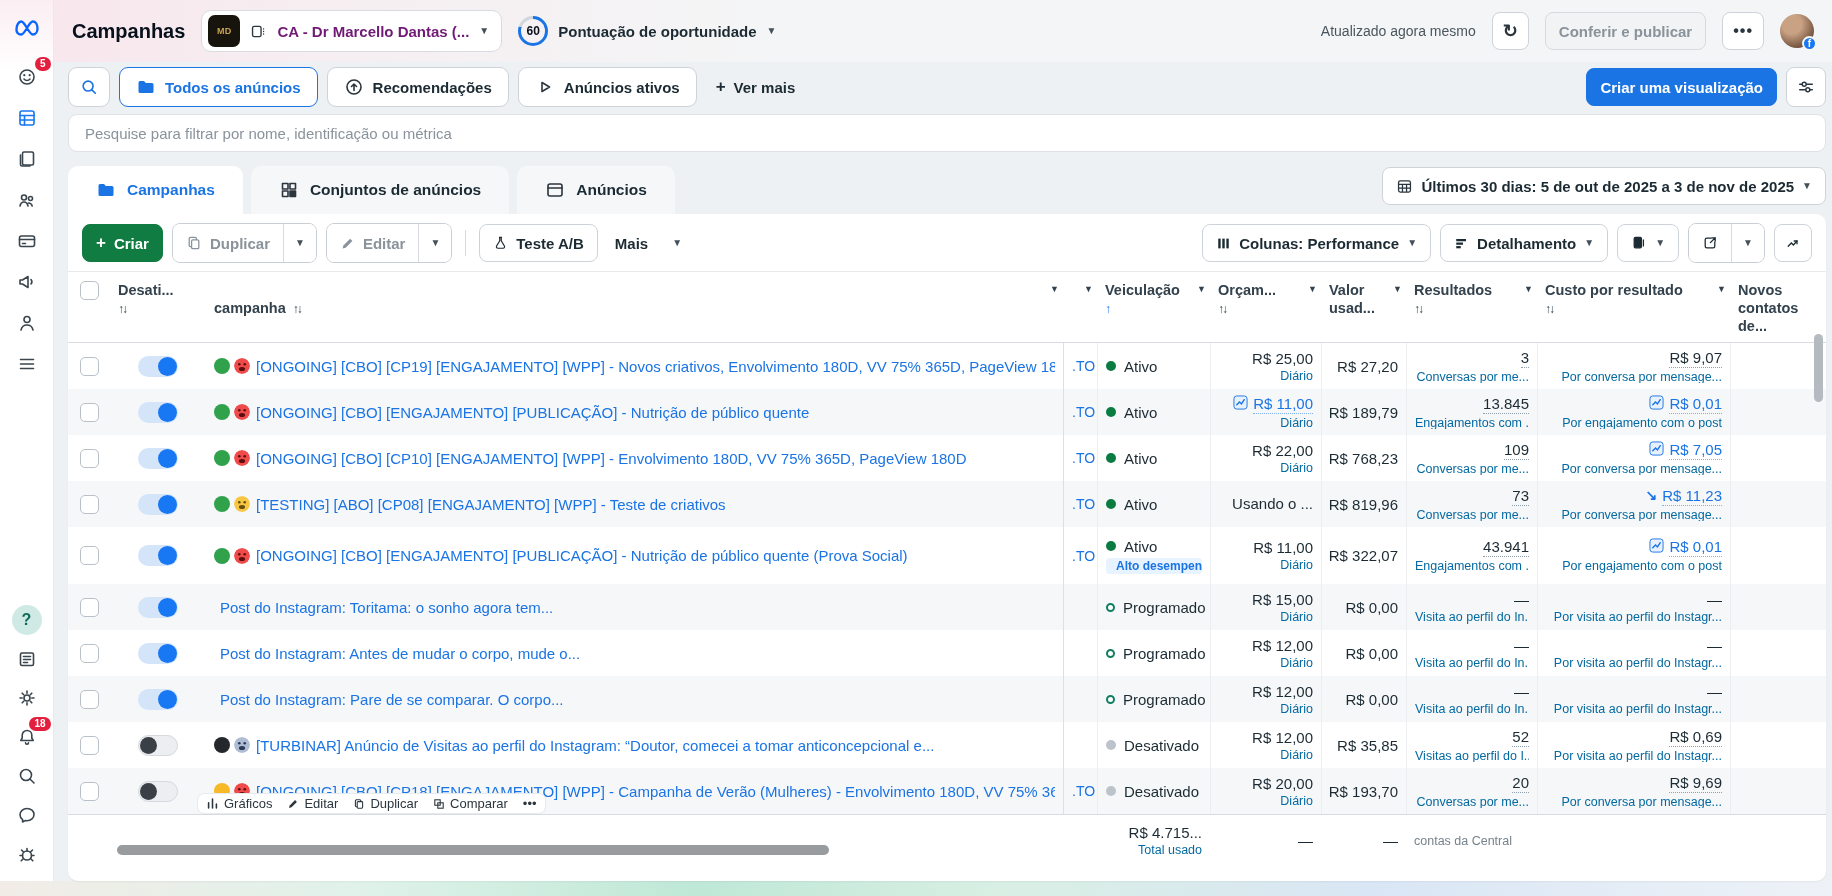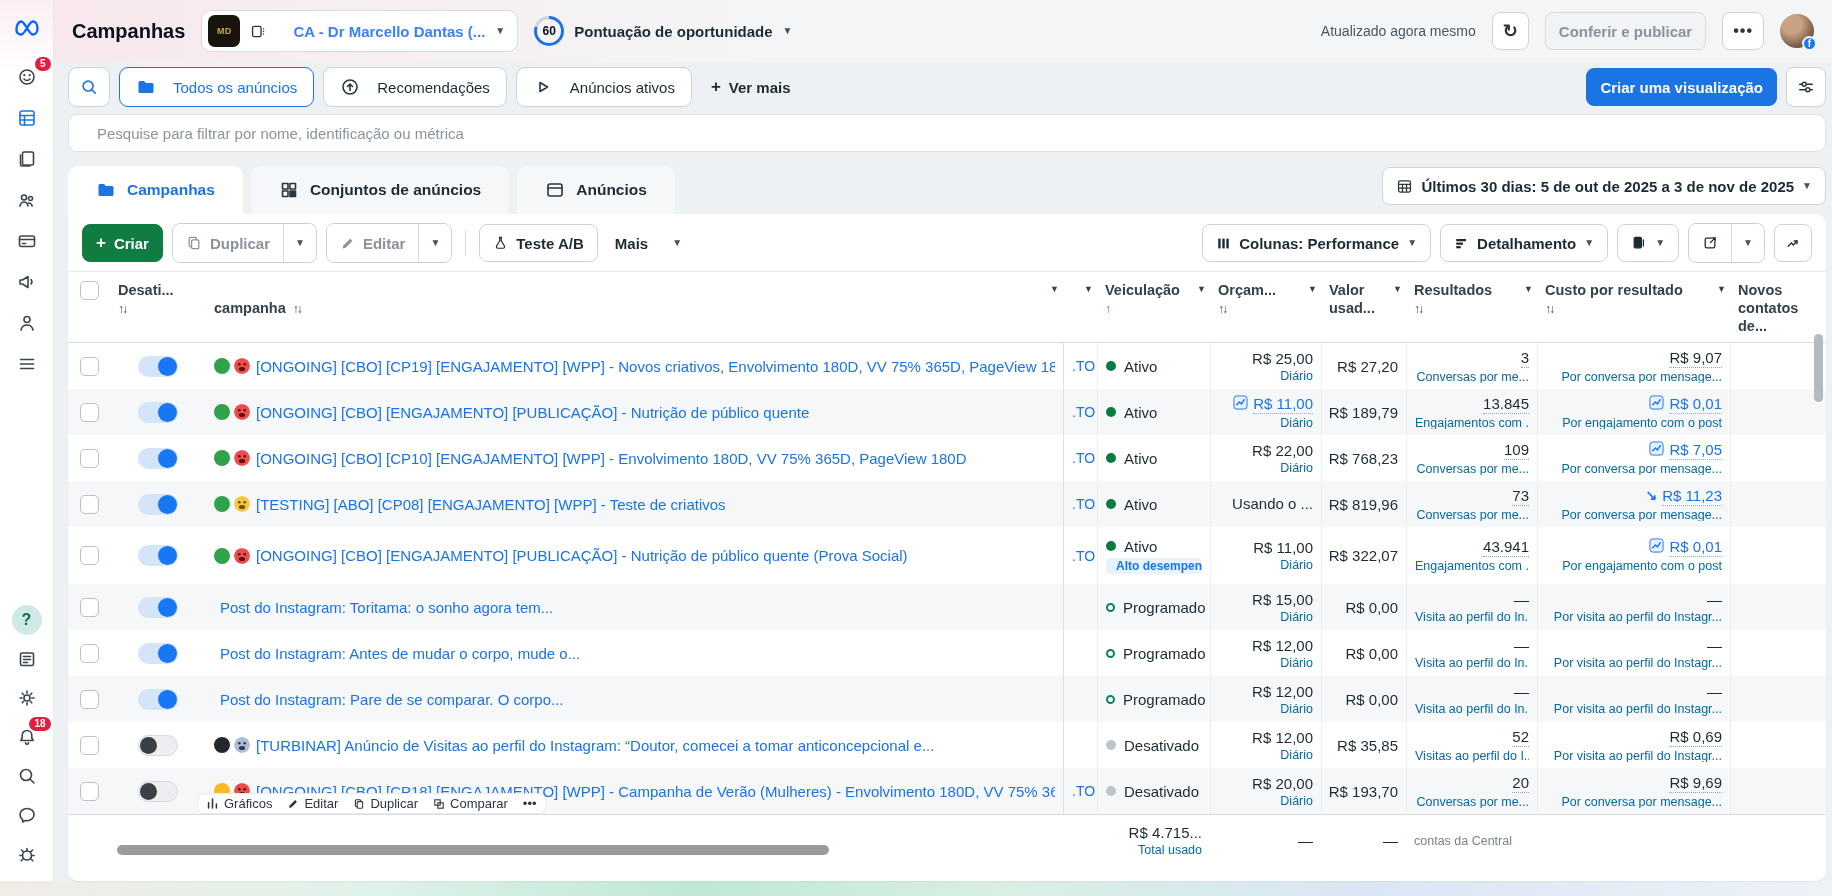--- a/index.html
+++ b/index.html
@@ -33,21 +33,21 @@
 
   
   .topbar{ position:absolute; left:54px; right:0; top:0; height:62px; z-index:4;
     background:linear-gradient(90deg,#f8e7ed 0%,#f6eef1 15%,#f4f5f6 40%,#f4f5f6 100%);
     display:flex; align-items:center; padding:0 18px; gap:16px; }
   .page-title{ font-size:20px; font-weight:700; color:#08101c; }
   .account-pill{ display:flex; align-items:center; gap:10px; background:#fff; border:1px solid #d8dce1;
     border-radius:10px; height:42px; padding:0 12px 0 6px; cursor:pointer; }
   .acct-avatar{ width:32px; height:32px; border-radius:7px; background:#17130d; color:#c9a44c;
     font-size:9px; font-weight:700; display:flex; align-items:center; justify-content:center; letter-spacing:.5px; }
-  .acct-label{ font-size:15px; font-weight:600; color:#3b82f6; white-space:nowrap;margin-left:16px; }
+  .acct-label{ font-size:15px; font-weight:600; color:#701a75; white-space:nowrap; }
   .score-wrap{ display:flex; align-items:center; gap:10px; cursor:pointer; }
   .score-ring{ width:30px; height:30px; border-radius:50%;
     background:conic-gradient(#1b74e4 0 80%, #cfd6dd 80% 100%); position:relative;
     display:flex; align-items:center; justify-content:center; }
   .score-ring::before{ content:""; position:absolute; inset:3px; border-radius:50%; background:#f6f2f4; }
   .score-val{ position:relative; font-size:12px; font-weight:700; color:#08101c; }
   .score-label{ font-size:15px; font-weight:600; }
   .caret{ font-size:10px; color:#44505a; line-height:1; }
   .topbar .spacer, .filterbar .spacer{ flex:1; }
   .updated{ font-size:14px; color:#4a565f; white-space:nowrap; }
@@ -62,36 +62,36 @@
     background:radial-gradient(circle at 35% 30%,#c9a183 0 30%,#7a5a44 70%,#3c2d22 100%); }
   .fb-badge{ position:absolute; right:-3px; bottom:-3px; width:15px; height:15px; border-radius:50%;
     background:#1877f2; color:#fff; font-size:10px; font-weight:700; display:flex; align-items:center;
     justify-content:center; border:2px solid #f4f5f6; }
 
   
   .filterbar{ position:absolute; left:68px; right:6px; top:62px; height:50px;
     display:flex; align-items:center; gap:9px; }
   .round-search{ width:42px; height:40px; border:1px solid #ced3d9; border-radius:9px; background:#fff;
     display:flex; align-items:center; justify-content:center; color:#1b74e4; cursor:pointer; }
-  .pill{ display:flex; align-items:center; gap:17px; height:40px; padding:0 16px; background:#fff;
-    border:1px solid #ced3d9; border-radius:9px; font-size:15px; font-weight:400; color:#1c2b33; cursor:pointer;
+  .pill{ display:flex; align-items:center; gap:9px; height:40px; padding:0 16px; background:#fff;
+    border:1px solid #ced3d9; border-radius:9px; font-size:15px; font-weight:700; color:#1c2b33; cursor:pointer;
     white-space:nowrap; }
   .pill .picon{ color:#2b353d; }
   .pill.active{ border-color:#1b74e4; color:#1b74e4; }
   .pill.active .picon{ color:#1b74e4; }
   .ver-mais{ display:flex; align-items:center; gap:8px; font-size:15px; font-weight:600; color:#1c2b33;
     cursor:pointer; padding:0 10px; }
   .plus-glyph{ font-size:17px; font-weight:600; }
   .btn-primary{ background:#1b74e4; border-color:#1b74e4; color:#fff; }
   .sliders-btn{ width:40px; height:40px; }
 
   
   .searchrow{ position:absolute; left:68px; right:6px; top:114px; }
   .searchbox input{ width:100%; height:38px; border:1px solid #dfe2e6; border-radius:9px; background:#fff;
-    padding:0 28px; font-size:15px; color:#0369a1; font-family:inherit; outline:none; }
+    padding:0 16px; font-size:15px; color:#0369a1; font-family:inherit; outline:none; }
   .searchbox input::placeholder{ color:#8a939b; }
 
   
   .tabsrow{ position:absolute; left:68px; right:6px; top:160px; height:54px; display:flex; align-items:flex-end; }
   .ltabs{ display:flex; gap:8px; }
   .ltab{ display:flex; align-items:center; gap:11px; height:48px; padding:0 28px; border-radius:10px 10px 0 0;
     background:#f5f7f9; font-size:15.5px; font-weight:700; color:#1c2b33; cursor:pointer; white-space:nowrap; }
   .ltab .ticon{ color:#2b353d; }
   .ltab.active{ background:#fff; color:#1b74e4; }
   .ltab.active .ticon{ color:#1b74e4; }

